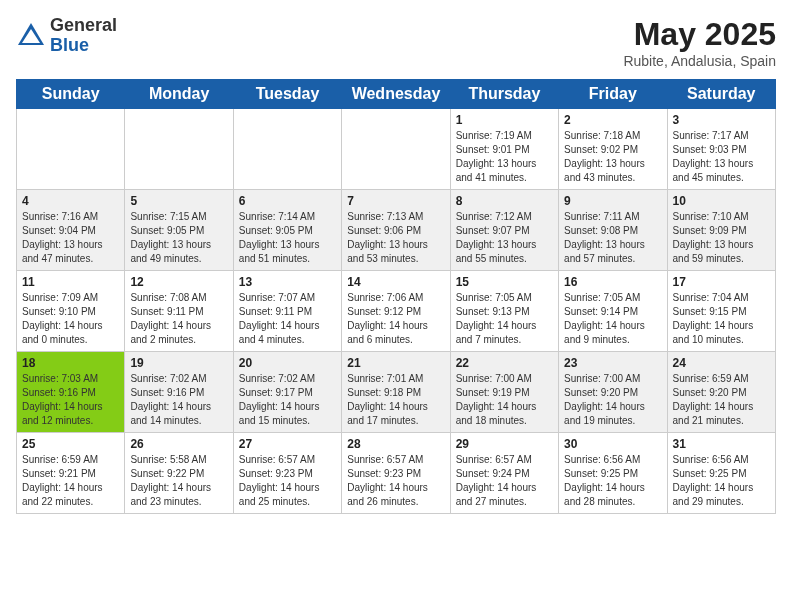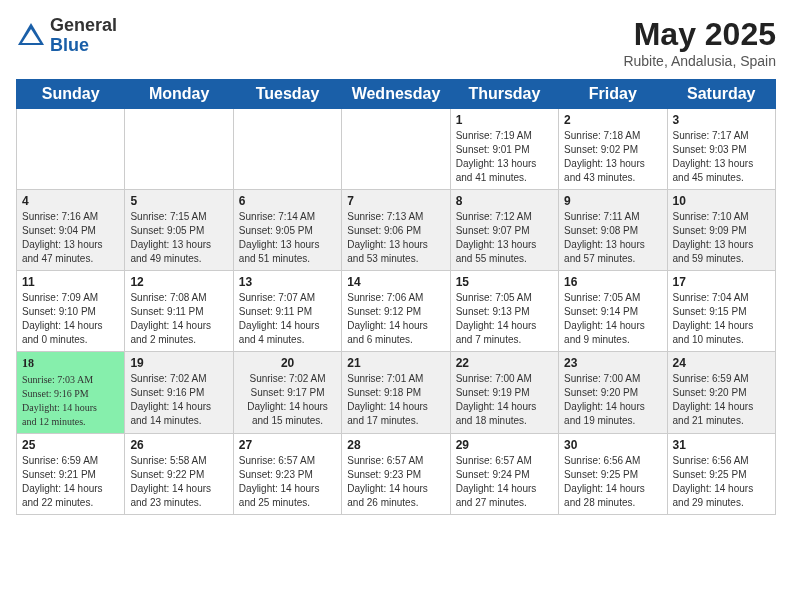--- a/index.html
+++ b/index.html
@@ -261,35 +261,35 @@
           </td>
           <td style="background: rgb(255, 255, 255);">
             <span class="day-number">17</span>
             <div class="day-info" style="white-space: pre-line;">Sunrise: 7:04 AM
 Sunset: 9:15 PM
 Daylight: 14 hours
 and 10 minutes.</div>
           </td>
         </tr>
         <tr style="background: rgb(240, 240, 240);">
-          <td style="background: #86efac; font-family: Liberation Serif, serif;">
+          <td style="background: #84cc16;">
             <span class="day-number">18</span>
             <div class="day-info" style="white-space: pre-line;">Sunrise: 7:03 AM
 Sunset: 9:16 PM
 Daylight: 14 hours
 and 12 minutes.</div>
           </td>
           <td style="background: rgb(240, 240, 240);">
             <span class="day-number">19</span>
             <div class="day-info" style="white-space: pre-line;">Sunrise: 7:02 AM
 Sunset: 9:16 PM
 Daylight: 14 hours
 and 14 minutes.</div>
           </td>
-          <td style="background: rgb(240, 240, 240); text-align: center;">
+          <td style="background: rgb(240, 240, 240);">
             <span class="day-number">20</span>
             <div class="day-info" style="white-space: pre-line;">Sunrise: 7:02 AM
 Sunset: 9:17 PM
 Daylight: 14 hours
 and 15 minutes.</div>
           </td>
           <td style="background: rgb(240, 240, 240);">
             <span class="day-number">21</span>
             <div class="day-info" style="white-space: pre-line;">Sunrise: 7:01 AM
 Sunset: 9:18 PM

